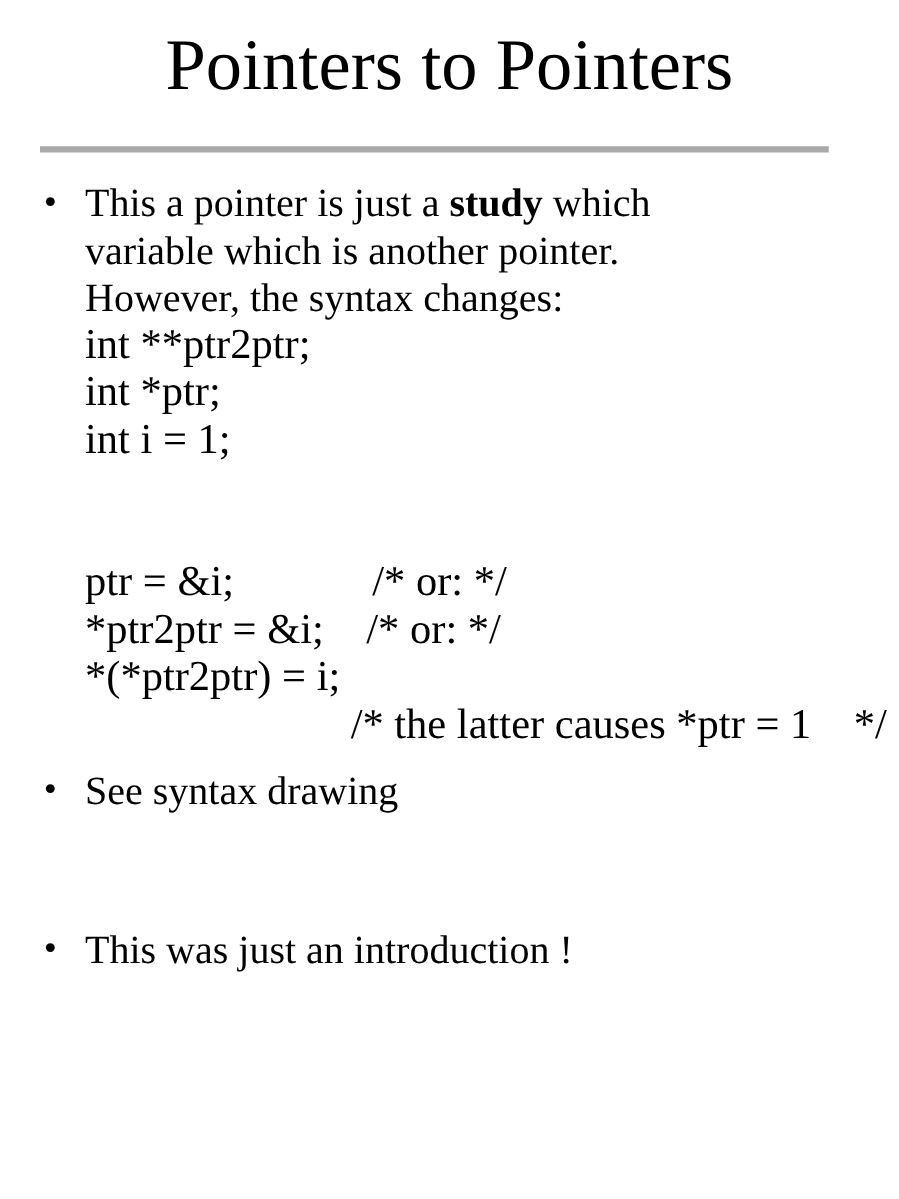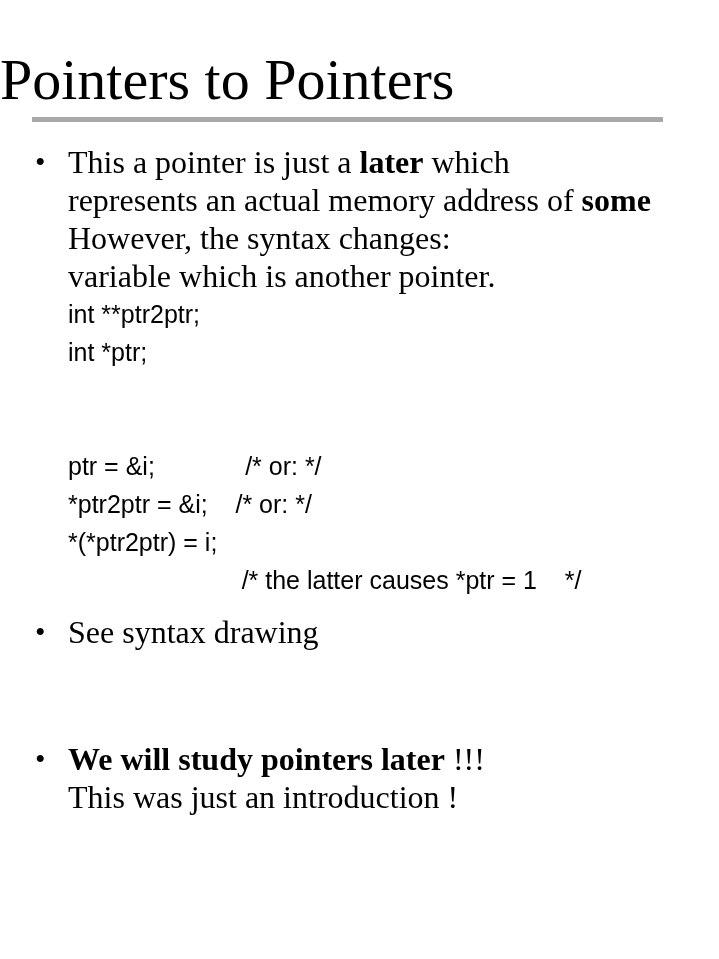--- a/index.html
+++ b/index.html
@@ -6,21 +6,22 @@
   .slide{
     position:relative;
     width:719px;height:959px;
     background:#ffffff;
     color:#000000;
     overflow:hidden;
     font-family:"Liberation Serif",serif;
   }
   .title{
     margin:0;
-    padding-top:48px;
+    padding-top:20px;
+    text-align:center;
     font-family:"Liberation Serif",serif;
     font-weight:400;
     font-size:58px;
     line-height:64px;
     letter-spacing:0;
   }
   .divider{
     position:absolute;
     left:32px;top:117px;
     width:631px;height:5px;
@@ -47,56 +48,55 @@
   .line{
     white-space:pre;
     line-height:38px;
     min-height:38px;
   }
   .line.body{
     font-family:"Liberation Serif",serif;
     font-size:32px;
   }
   .line.code{
-    font-family:Liberation Sans, sans-serif;
-    font-size:25px;
+    font-family:Liberation Serif, serif;
+    font-size:34px;
   }
   .b{font-weight:bold;}
 </style>
 </head>
 <body>
 
 <div class="slide" style="background: rgb(255, 255, 255); color: rgb(0, 0, 0);">
   <h1 class="title">Pointers to Pointers</h1>
   <div class="divider" style="background: rgb(169, 169, 169);"></div>
   <div class="content">
       <div class="bullet-block">
         <span class="marker">•</span>
         <div>
-          <div class="line body"><span>This a pointer is just a </span><span class="b">later</span><span> which</span></div>
-          <div class="line body"><span>represents an actual memory address of </span><span class="b">some</span></div>
+          <div class="line body"><span>This a pointer is just a </span><span class="b">study</span><span> which</span></div>
+          <div class="line body"><span>variable which is another pointer.</span></div>
           <div class="line body"><span>However, the syntax changes:</span></div>
-          <div class="line body"><span>variable which is another pointer.</span></div>
           <div class="line code"><span>int **ptr2ptr;</span></div>
           <div class="line code"><span>int *ptr;</span></div>
+          <div class="line code"><span>int i = 1;</span></div>
           <div class="line code"><span></span></div>
           <div class="line code"><span></span></div>
           <div class="line code"><span>ptr = &amp;i;             /* or: */</span></div>
           <div class="line code"><span>*ptr2ptr = &amp;i;    /* or: */</span></div>
           <div class="line code"><span>*(*ptr2ptr) = i;</span></div>
           <div class="line code"><span>                         /* the latter causes *ptr = 1    */</span></div>
         </div>
       </div>
       <div class="bullet-block">
         <span class="marker">•</span>
         <div>
           <div class="line body"><span>See syntax drawing</span></div>
         </div>
       </div>
       <div class="bullet-block">
         <span class="marker">•</span>
         <div>
-          <div class="line body"><span class="b">We will study pointers later</span><span> !!!</span></div>
           <div class="line body"><span>This was just an introduction !</span></div>
         </div>
       </div>
     </div>
 </div>
 
 </body></html>

